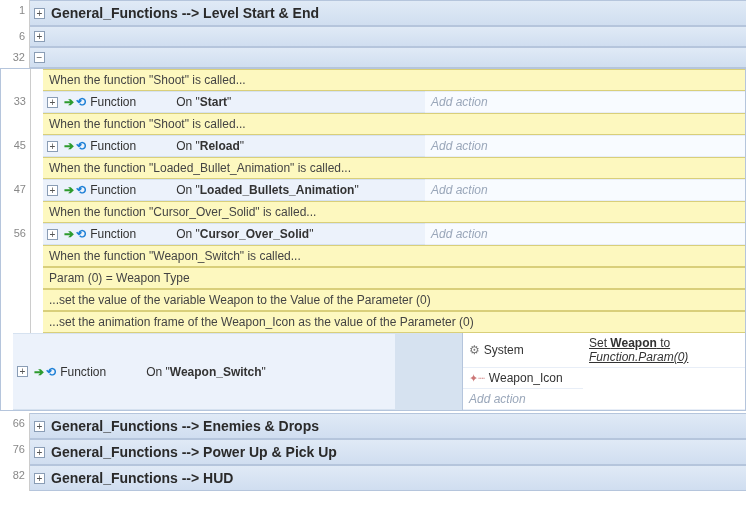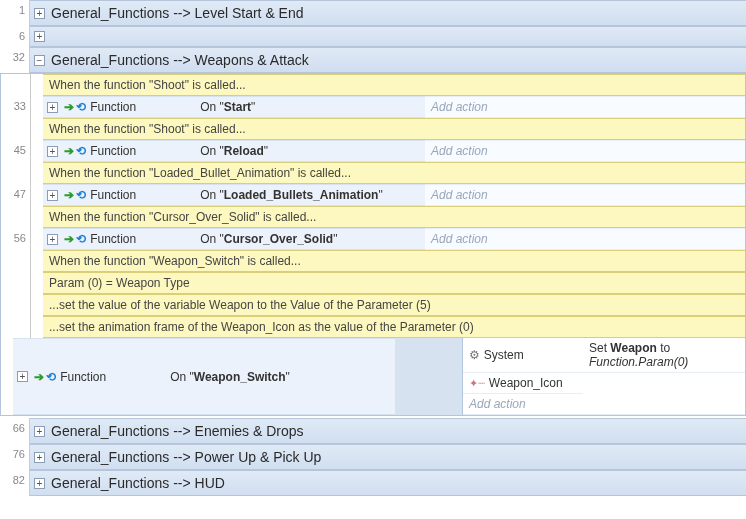--- a/index.html
+++ b/index.html
@@ -2,34 +2,34 @@
 <html><head>
 <meta charset="utf-8">
 <style>
 * { box-sizing: border-box; margin: 0; padding: 0; }
 body { font-family: "Segoe UI", Tahoma, Arial, sans-serif; font-size: 12px; background: #fff; width: 746px; }
 .row { display: flex; align-items: stretch; }
 .gutter { width: 30px; text-align: right; padding: 4px 4px 0 0; color: #888; font-size: 11px; border-right: 1px solid #ccc; flex-shrink: 0; }
 .content { flex: 1; }
 .group-header { display: flex; align-items: center; background: linear-gradient(#e0eaf6, #d0def0); border-top: 1px solid #b5c5dc; border-bottom: 1px solid #b5c5dc; padding: 4px 4px; }
 .exp { width: 11px; height: 11px; border: 1px solid #8a9db5; background: #fff; margin-right: 6px; font-size: 10px; line-height: 9px; text-align: center; color: #555; cursor: pointer; flex-shrink: 0; }
-.group-title { font-weight: normal; color: #2a2a2a; font-size: 14px; text-align: center; }
+.group-title { font-weight: bold; color: #2a2a2a; font-size: 14px; text-align: center; }
 .comment { background: #fdf8bf; border-top: 1px solid #d9cf7a; border-bottom: 1px solid #d9cf7a; padding: 3px 6px; color: #444; margin-left: 12px; }
 .block-outline { border: 1px solid #b5c5dc; margin-bottom: 2px; }
 .event-line { display: flex; align-items: stretch; }
 .event-left { display: flex; align-items: center; background: #ecf2fb; border-top: 1px solid #d6e2f0; border-bottom: 1px solid #d6e2f0; padding: 3px 4px; margin-left: 12px; width: 382px; flex-shrink: 0; }
 .event-right { flex: 1; background: #f8fbff; border-top: 1px solid #e8eef7; border-bottom: 1px solid #e8eef7; padding: 3px 6px; color: #9aa7ba; font-style: italic; }
 .icon-arrow { color: #2e9b2e; font-weight: bold; margin-right: 2px; font-size: 12px; }
 .icon-loop { color: #1c7fd6; font-weight: bold; margin-right: 4px; font-size: 12px; }
-.cond-label { margin-right: 64px; color: #333; }
+.cond-label { margin-right: 40px; color: #333; }
 .cond-text { color: #333; }
 .action-row { display: flex; align-items: stretch; }
 .action-left { width: 68px; flex-shrink: 0; background: #d6e2f0; border-right: 1px solid #b5c5dc; }
 .action-mid { width: 120px; padding: 3px 6px; border-bottom: 1px solid #e8eef7; display: flex; align-items: center; gap: 4px; color: #333; }
-.action-text { flex: 1; padding: 3px 6px; border-bottom: 1px solid #e8eef7; color: #333; }
+.action-text { flex: 1; padding: 3px 6px; border-bottom: 1px solid #e8eef7; color: #333; text-decoration: underline; }
 .action-add { flex: 1; padding: 3px 6px; border-bottom: 1px solid #e8eef7; color: #9aa7ba; font-style: italic; }
 .gear { color: #777; font-size: 12px; }
 .wand { color: #c77; font-size: 11px; }
 </style>
 </head>
 <body>
 
 <div id="groups-before">
     <div class="row">
     <div class="gutter">1</div>
@@ -48,21 +48,20 @@
     </div>
       </div>
     </div>
   </div>
 
 <div class="row">
   <div class="gutter">32</div>
   <div class="content">
     <div class="group-header">
       <div class="exp">−</div>
-      <div class="group-title">General_Functions --&gt; Weapons &amp; Attack</div>
     </div>
   </div>
 </div>
 
 <div class="block-outline">
 <div id="events">
   <div class="row">
         <div class="gutter"></div>
         <div class="content">
     <div class="comment">When the function "Shoot" is called...</div>
@@ -157,21 +156,21 @@
       </div>
       <div class="row">
         <div class="gutter"></div>
         <div class="content">
           <div class="comment">Param (0) = Weapon Type</div>
         </div>
       </div>
       <div class="row">
         <div class="gutter"></div>
         <div class="content">
-          <div class="comment">...set the value of the variable Weapon to the Value of the Parameter (5)</div>
+          <div class="comment">...set the value of the variable Weapon to the Value of the Parameter (0)</div>
         </div>
       </div>
       <div class="row">
         <div class="gutter"></div>
         <div class="content">
           <div class="comment">...set the animation frame of the Weapon_Icon as the value of the Parameter (0)</div>
         </div>
       </div>
     </div>
 <div class="row">

